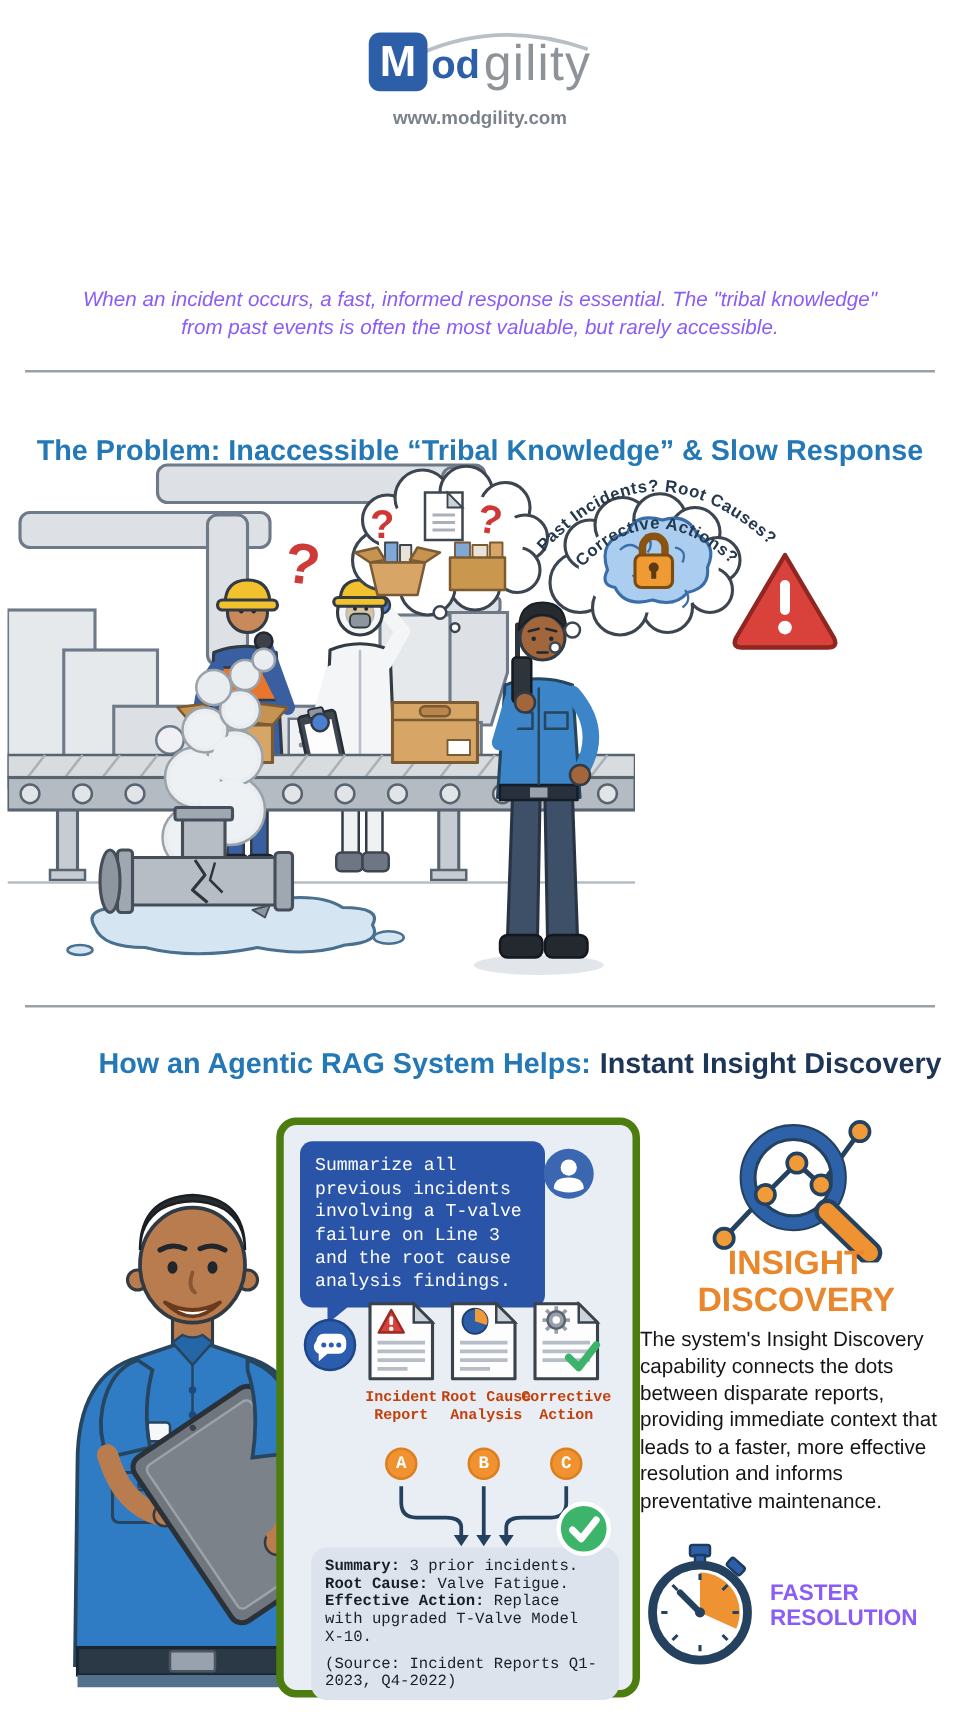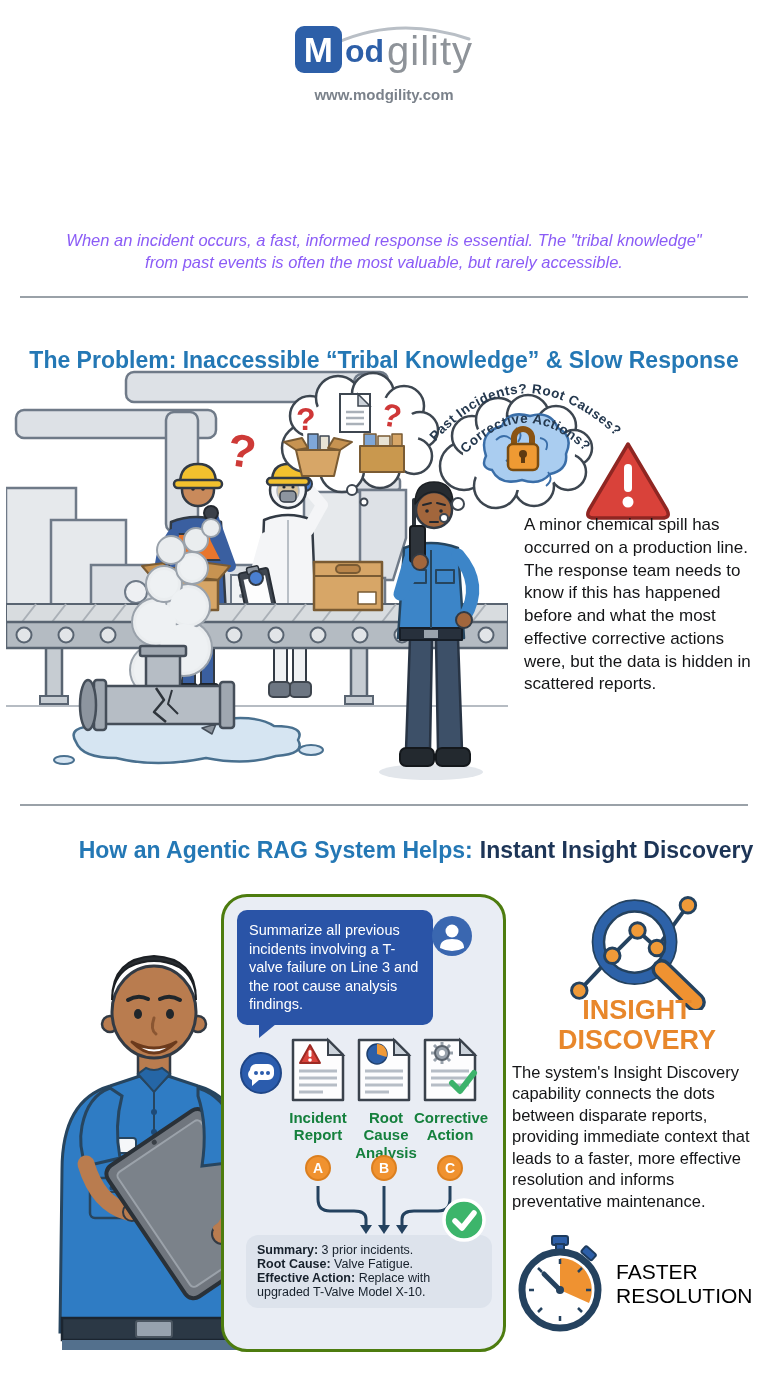--- a/index.html
+++ b/index.html
@@ -22,46 +22,46 @@
   .h1{top:319px;left:0;width:768px;text-align:center;font-size:23px;font-weight:700;color:#2478b5;margin-top:28px;}
   .h2{top:837px;left:0;width:768px;text-align:center;font-size:23px;font-weight:700;margin-left:32px;}
   .h2 .accent{color:#2478b5;} .h2 .rest{color:#1d3557;margin-left:7px;}
 
   
   .problem{top:362px;left:0;width:768px;height:442px;}
   .para1{left:524px;top:152px;width:230px;font-size:17px;line-height:1.34;color:#141517;}
 
   
   .solution{top:878px;left:0;width:768px;height:480px;}
-  .panel{left:221px;top:16px;width:279px;height:452px;background:#e9edf4;border:3px solid #4d7c0f;border-radius:26px;}
+  .panel{left:221px;top:16px;width:279px;height:452px;background:#e9edf4;border:6px solid #4d7c0f;border-radius:16px;font-family:Liberation Mono, monospace;}
   .chat-bubble{left:13px;top:13px;width:196px;box-sizing:border-box;background:#2a54a7;color:#fff;border-radius:10px;
                padding:11px 12px;font-size:14.5px;line-height:1.28;}
   .chat-bubble:after{content:"";position:absolute;left:22px;bottom:-13px;width:0;height:0;
                border-top:14px solid #2a54a7;border-right:17px solid transparent;}
   .avatar{right:30px;top:18px;}
   .chaticon{left:15px;top:154px;}
   .doc{top:140px;} .doc1{left:66px;} .doc2{left:132px;} .doc3{left:198px;}
-  .doclabel{top:212px;text-align:center;font-size:15px;font-weight:700;line-height:1.15;color:#15803d;}
+  .doclabel{top:212px;text-align:center;font-size:12px;font-weight:700;line-height:1.15;color:#c2410c;}
   .dl1{left:56px;width:76px;} .dl2{left:126px;width:72px;} .dl3{left:190px;width:72px;}
   .marker{top:258px;width:26px;height:26px;box-sizing:border-box;border:2px solid #db7f1f;border-radius:50%;
           background:#f0922f;color:#fff;font-size:14px;font-weight:700;display:flex;align-items:center;justify-content:center;}
   .mA{left:81px;} .mB{left:147px;} .mC{left:213px;}
   .arrows{left:0;top:286px;}
   .summary-box{left:22px;top:338px;width:246px;box-sizing:border-box;background:#dde3ec;border-radius:12px;
                padding:8px 11px;font-size:12.5px;line-height:1.13;color:#16202b;}
   .sum-line b{font-weight:700;}
   .sum-source{margin-top:7px;}
   .check{right:16px;top:300px;}
 
   .rightcol{left:512px;top:0;width:250px;height:480px;}
   .mag{left:40px;top:4px;}
   .insight-title{left:0;top:118px;width:250px;text-align:center;font-size:27px;font-weight:800;color:#e8872b;line-height:1.1;}
   .para2{left:0;top:184px;width:243px;font-size:16.5px;line-height:1.3;color:#141517;}
   .faster{left:0;top:356px;width:250px;display:flex;align-items:center;gap:8px;}
-  .faster-label{font-size:21px;font-weight:400;color:#000000;line-height:1.12;width:128px;}
+  .faster-label{font-size:18px;font-weight:700;color:#8b5cf6;line-height:1.12;width:128px;}
 </style>
 </head>
 <body>
 
 <div id="page">
 
   <svg class="abs logo-arc" width="140" height="26" viewBox="0 0 140 26">
     <path d="M3,23 Q66,-5 136,19" stroke="#b9bfc6" stroke-width="3" fill="none" stroke-linecap="round"></path>
   </svg>
   <div class="abs logo-row">
@@ -353,21 +353,20 @@
         <textPath href="#tb-arc2" startOffset="11%">Corrective Actions?</textPath>
       </text>
     </svg>
 
     <svg class="abs" style="left:582px;top:76px;" width="92" height="86" viewBox="0 0 92 86">
       <path d="M46,6 L85,72 Q89,80 80,80 L12,80 Q3,80 7,72 Z" fill="#d9423a" stroke="#8f2622" stroke-width="3.5" stroke-linejoin="round"></path>
       <rect x="42" y="26" width="8" height="28" rx="4" fill="#fff"></rect>
       <circle cx="46" cy="64" r="5.5" fill="#fff"></circle>
     </svg>
 
-    <div class="abs para1">A minor chemical spill has occurred on a production line. The response team needs to know if this has happened before and what the most effective corrective actions were, but the data is hidden in scattered reports.</div>
   </div>
 
   <div class="abs divider d2"></div>
   <div class="abs h2">
     <span class="accent">How an Agentic RAG System Helps:</span><span class="rest">Instant Insight Discovery</span>
   </div>
 
   <div class="abs solution">
 
     <svg class="abs" style="left:2px;top:52px;" width="300" height="420" viewBox="0 0 300 420">
@@ -489,20 +488,21 @@
           <path d="M136,42 h12 l-6,9 z"></path>
             <path d="M154,42 h12 l-6,9 z"></path>
             <path d="M172,42 h12 l-6,9 z"></path>
         </g>
       </svg>
 
       <div class="abs summary-box">
         <div class="sum-line"><b>Summary:</b><span> 3 prior incidents.</span></div>
         <div class="sum-line"><b>Root Cause:</b><span> Valve Fatigue.</span></div>
         <div class="sum-line"><b>Effective Action:</b><span> Replace with upgraded T-Valve Model X-10.</span></div>
+        <div class="sum-source">(Source: Incident Reports Q1-2023, Q4-2022)</div>
       </div>
       <svg class="abs check" width="46" height="46" viewBox="0 0 46 46">
         <circle cx="23" cy="23" r="20" fill="#3cb56b" stroke="#fff" stroke-width="3.5"></circle>
         <path d="M14,24 L21,31 L33,16" fill="none" stroke="#fff" stroke-width="5.5" stroke-linecap="round" stroke-linejoin="round"></path>
       </svg>
     </div>
 
     <div class="abs rightcol">
       <svg class="abs mag" width="170" height="128" viewBox="0 0 175 132">
         <g stroke="#24425f" stroke-width="4">

